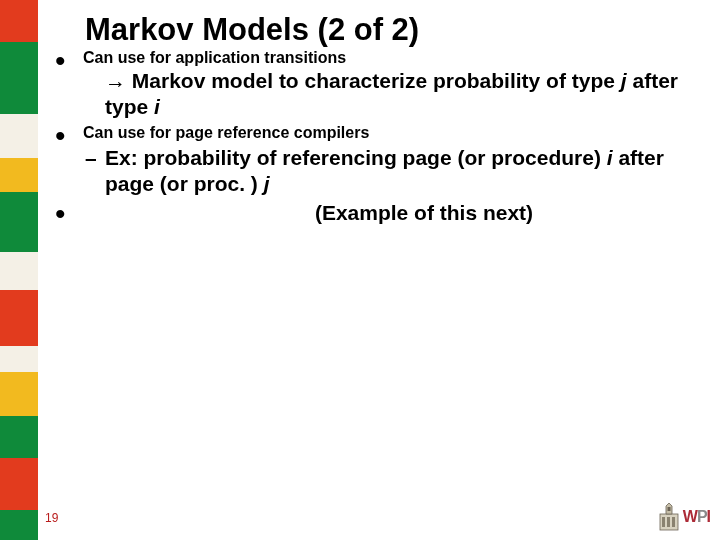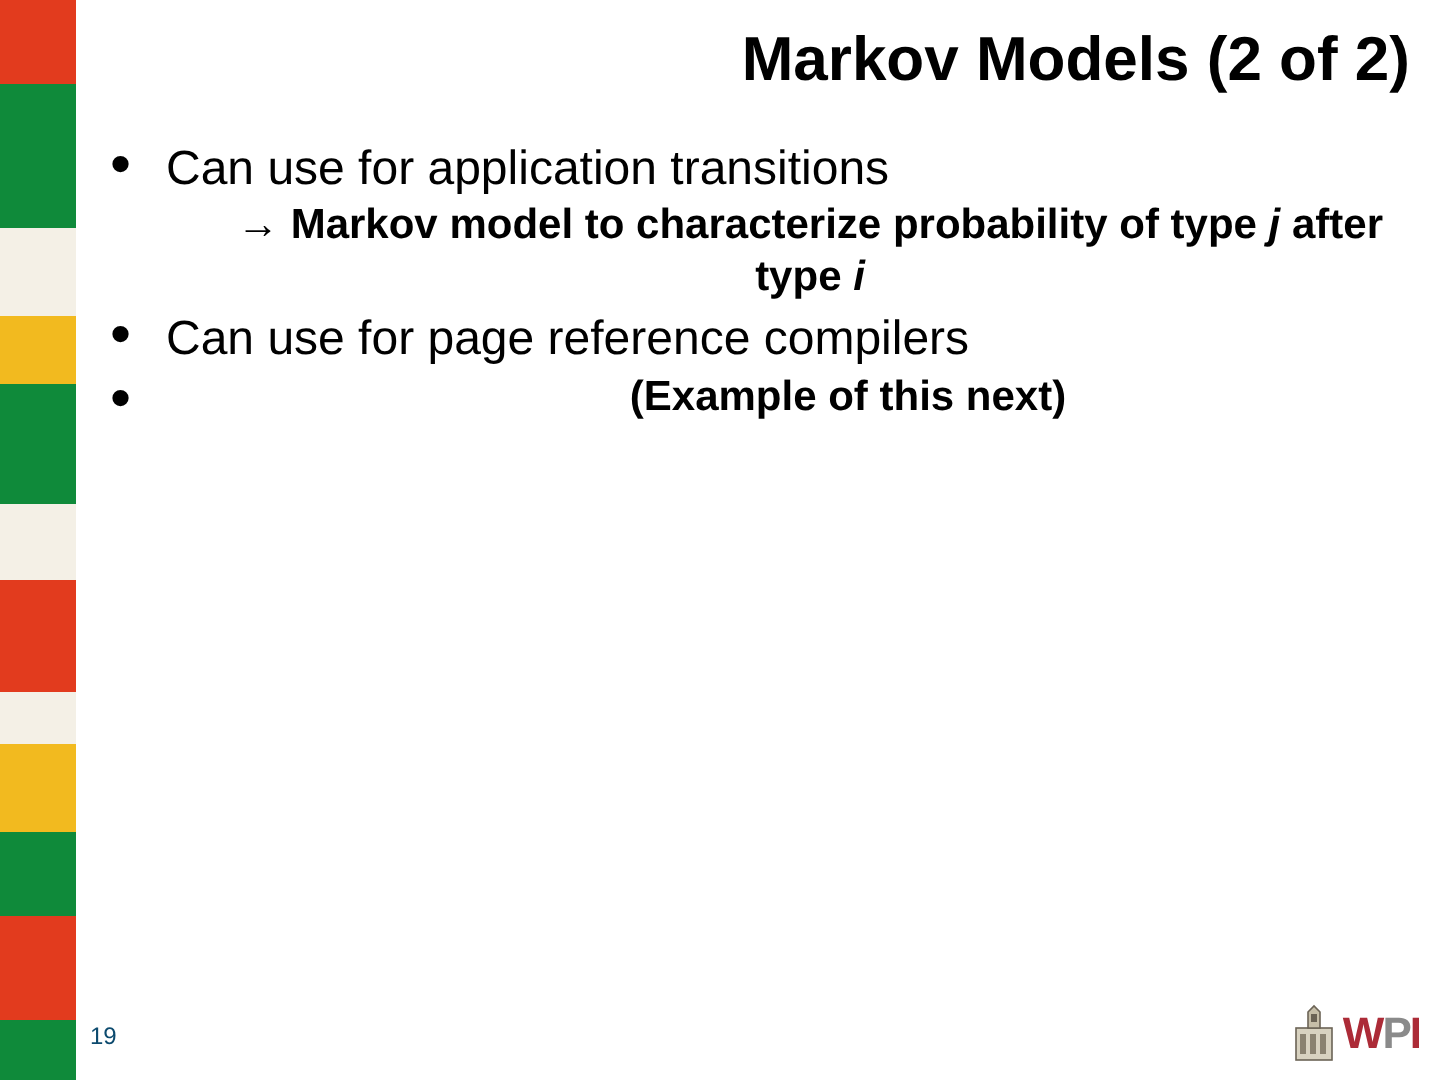--- a/index.html
+++ b/index.html
@@ -21,84 +21,82 @@
   }
   .sidebar .block { width: 38px; }
   .content {
     position: absolute;
     left: 55px;
     top: 12px;
     right: 15px;
     height: 500px;
   }
   .title {
-    text-align: right;
+    text-align: left;
     font-size: 31px;
     font-weight: bold;
-    margin-bottom: 22px;
     margin-left: 30px;
   }
   ul.top { list-style: none; padding-left: 28px; }
   ul.top > li { position: relative; margin-bottom: 2px; }
   ul.top > li::before {
     content: "•";
     position: absolute;
     left: -28px;
     top: -2px;
     font-size: 30px;
     line-height: 30px;
     font-family: Arial, sans-serif;
   }
-  .top-text { font-size: 24px; font-weight: normal; line-height: 1.25; }
+  .top-text { font-size: 16px; font-weight: bold; line-height: 1.25; }
   ul.sub { list-style: none; padding-left: 22px; margin-top: 2px; margin-bottom: 4px; }
   ul.sub > li { position: relative; font-size: 21px; font-weight: bold; line-height: 1.25; margin-bottom: 1px; }
   ul.sub > li::before {
     content: "–";
     position: absolute;
     left: -20px;
     top: 0;
   }
   .sub-extra {
     font-size: 21px;
     font-weight: bold;
     line-height: 1.25;
     padding-left: 22px;
-    text-align: center;
   }
   .example-note {
     font-size: 21px;
     font-weight: bold;
     text-align: center;
     margin-top: 0;
     padding-left: 60px;
   }
   .slide-number {
     position: absolute;
     left: 45px;
     bottom: 15px;
     font-size: 12px;
     font-family: Arial, sans-serif;
-    color: #0c4a6e;
+    color: #b91c1c;
   }
   .logo {
     position: absolute;
     right: 10px;
     bottom: 8px;
     display: flex;
     align-items: center;
     gap: 3px;
   }
   .logo-crest {
     width: 22px;
     height: 30px;
   }
   .logo-text {
     font-family: Arial, sans-serif;
     font-weight: 900;
-    font-size: 22px;
+    font-size: 16px;
     letter-spacing: -1px;
   }
   .logo-text .w { color: #ac2b37; }
   .logo-text .p { color: #8a8a8a; }
   .logo-text .i { color: #ac2b37; }
   .italic { font-style: italic; }
 </style>
 </head>
 <body>
 
@@ -123,20 +121,25 @@
   <ul class="top">
     <li>
       <div class="top-text">Can use for application transitions</div>
       <div class="sub-extra">
         <span>→ Markov model to characterize probability of type <span class="italic">j</span> after type <span class="italic">i</span></span>
       </div>
     </li>
 
     <li>
       <div class="top-text">Can use for page reference compilers</div>
+      <ul class="sub">
+        <li>
+          <span>Ex: probability of referencing page (or procedure) <span class="italic">i</span> after page (or proc. ) <span class="italic">j</span></span>
+        </li>
+      </ul>
     </li>
 
     <li>
       <div class="example-note">(Example of this next)</div>
     </li>
   </ul>
 </div>
 
 <div class="slide-number">19</div>
 

